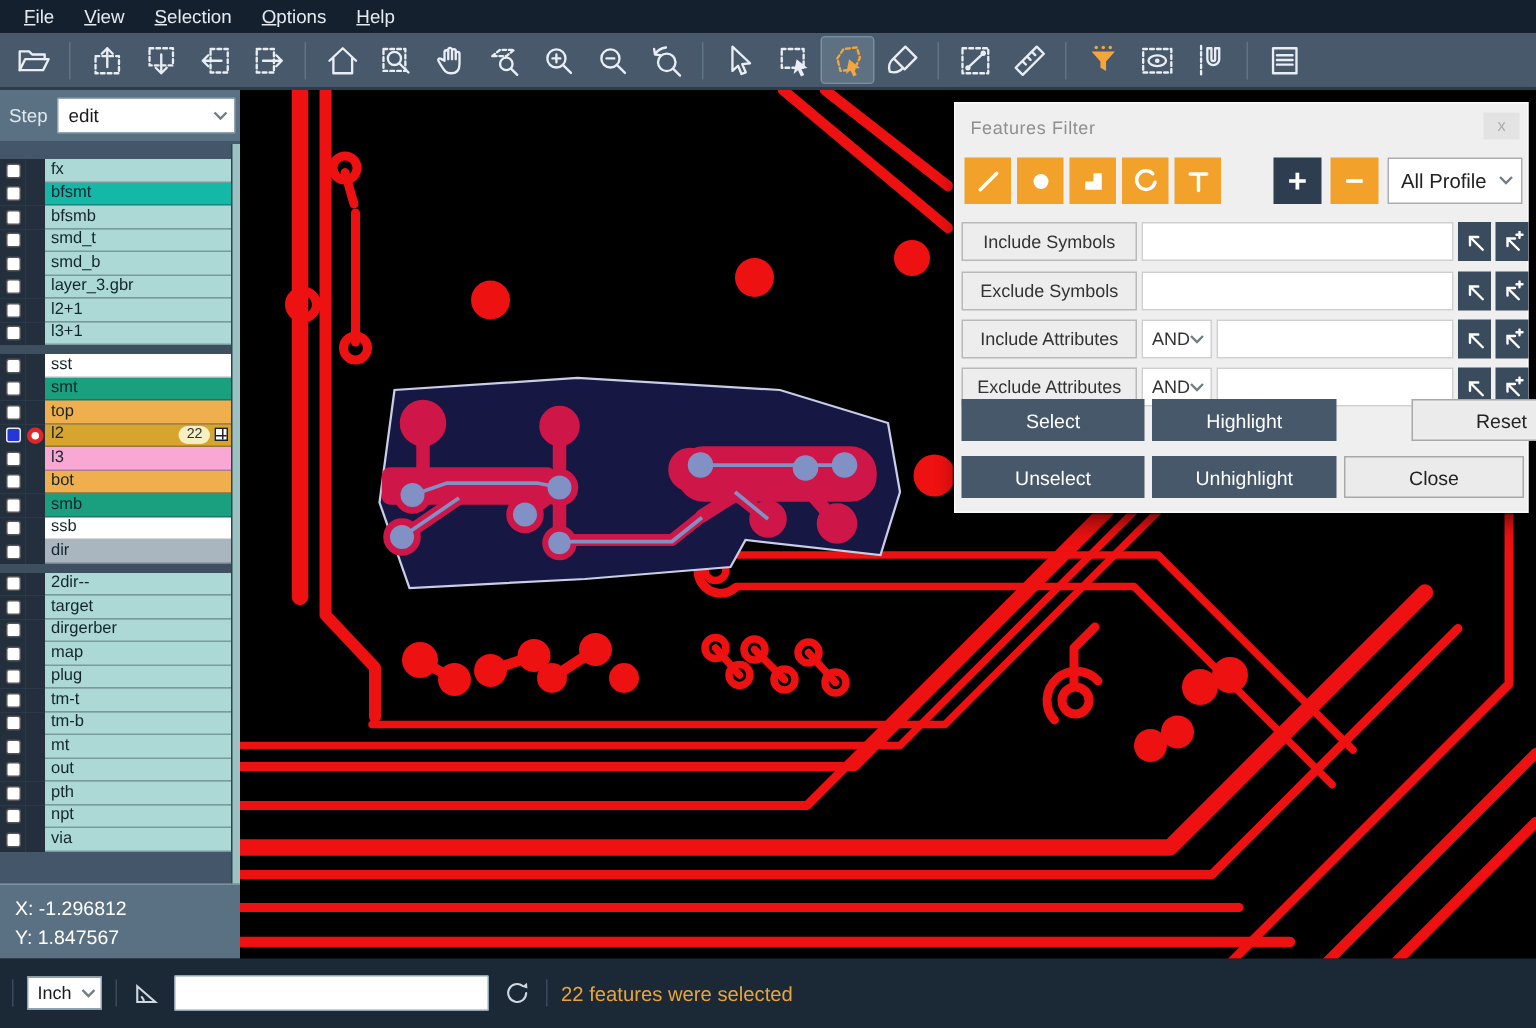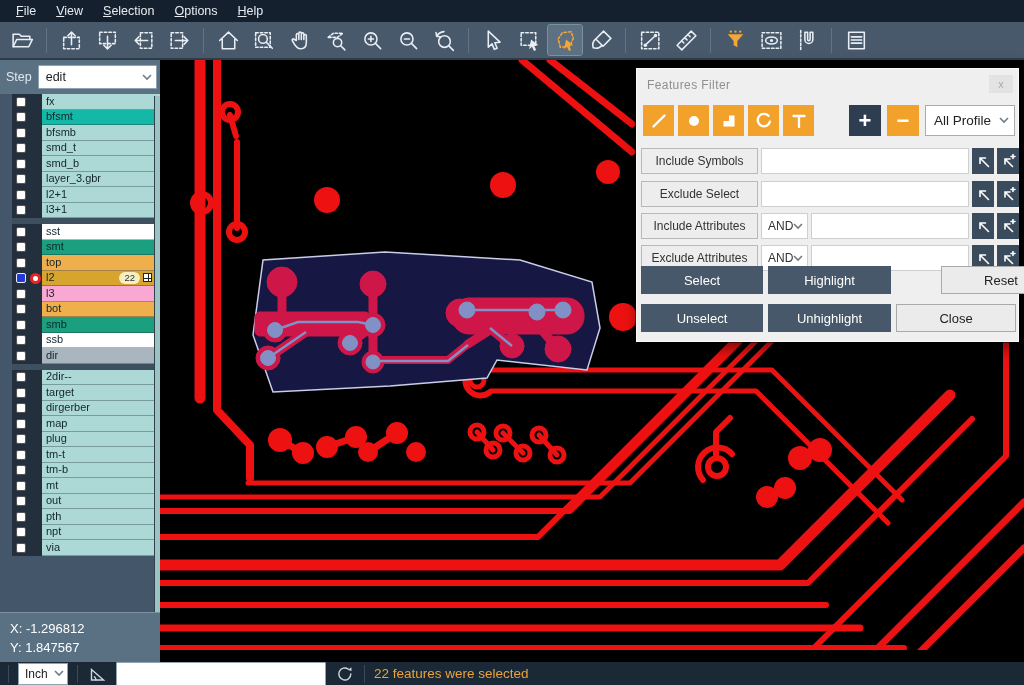--- a/index.html
+++ b/index.html
@@ -27,21 +27,21 @@
   .main { flex:1 1 auto; display:flex; min-height:0; }
 
   
   .sidebar { width:160px; flex:0 0 160px; background:#44576A; display:flex; flex-direction:column; }
   .step-row { height:34px; background:#5A7183; display:flex; align-items:center; padding:0 3px 0 6px; gap:6px; flex:0 0 auto; }
   .step-label { color:#DFE8EF; font-size:12.5px; }
   .combo { background:#fff; border:1px solid #8FA3B3; border-radius:1px; height:24px; display:flex; align-items:center; padding:0 4px 0 7px; color:#1b1b1b; font-size:12.5px; flex:1; justify-content:space-between; }
   .chev { width:10px; height:7px; flex:0 0 auto; }
   .chev path { stroke:#6f7d88; stroke-width:1.6; fill:none; }
 
-  .layers { flex:1 1 auto; position:relative; padding-top:0; overflow:hidden;margin-left:12px; }
+  .layers { flex:1 1 auto; position:relative; padding-top:12px; overflow:hidden; }
   .vstrip { position:absolute; right:0; top:2px; width:6px; height:554px; background:#9CC3C4; border-left:1px solid #32424D; }
   .lrow { display:flex; height:15.5px; align-items:stretch; }
   .cb-col { width:17px; background:#232F3D; display:flex; align-items:center; justify-content:center; flex:0 0 auto; }
   .cb { width:10px; height:10px; background:#fff; border:1.5px solid #555; border-radius:2px; }
   .cb.checked { background:#2438D8; border-color:#E8ECF2; }
   .ind-col { width:13px; background:#232F3D; display:flex; align-items:center; justify-content:center; flex:0 0 auto; }
   .dot { width:11px; height:11px; border-radius:50%; background:#fff; border:3.5px solid #E32626; }
   .lname { flex:1; font-size:11px; color:#13252E; padding-left:4px; line-height:15px; border-bottom:1px solid rgba(30,44,54,.35); display:flex; align-items:center; gap:3px; overflow:hidden; white-space:nowrap; }
   .badge { background:#F6EFC4; color:#333; font-size:9.5px; border-radius:7px; padding:0 5px; line-height:12px; margin-left:auto; }
   .grid-icon { position:relative; width:9px; height:9px; border:1px solid #222; background:#fff; margin-right:8px; flex:0 0 auto; }
@@ -70,21 +70,21 @@
   .flabel { width:117px; background:#EDEDED; border:1px solid #B9B9B9; font-size:12px; color:#333; display:flex; align-items:center; justify-content:center; }
   .fand { width:47px; background:#fff; border:1px solid #CFCFCF; font-size:12px; color:#333; display:flex; align-items:center; justify-content:space-between; padding:0 4px 0 6px; }
   .ffield { background:#fff; border:1px solid #CFCFCF; }
   .farr { width:22px; background:#3A4B5D; display:flex; align-items:center; justify-content:center; }
   .farr svg { width:15px; height:15px; stroke:#fff; stroke-width:1.6; fill:none; stroke-linecap:round; }
   .abtn { position:absolute; height:28px; display:flex; align-items:center; justify-content:center; font-size:13px; }
   .abtn.dark { background:#46586A; color:#fff; }
   .abtn.light { background:#EBEBEB; border:1px solid #A9A9A9; color:#222; }
 
   
-  .statusbar { height:23px; flex:0 0 auto; background:#1B2937; display:flex; align-items:center; padding:0 8px; gap:9px; }
+  .statusbar { height:46px; flex:0 0 auto; background:#1B2937; display:flex; align-items:center; padding:0 8px; gap:9px; }
   .ssep { width:1px; height:18px; background:#3A4A5C; }
   .inch { width:50px; height:22px; background:#fff; border:1px solid #8FA3B3; display:flex; align-items:center; justify-content:space-between; padding:0 3px 0 6px; font-size:12px; color:#1b1b1b; }
   .sicon svg { width:20px; height:20px; stroke:#CFD8E0; fill:none; stroke-width:1.4; stroke-linecap:round; display:block; }
   .sinput { width:210px; height:24px; background:#fff; border:1px solid #8FA3B3; border-radius:1px; }
   .smsg { color:#E8A33C; font-size:13.5px; }
 </style>
 </head>
 <body>
 
 <div class="app">
@@ -683,21 +683,21 @@
             <path d="M12.5 12.5 L4 4 M4 9.5 V4 h5.5"></path>
           </svg>
         </div>
       <div class="farr">
           <svg viewBox="0 0 15 15">
             <path d="M11.5 12.5 L4 5 M4 10 V5 h5 M10 2.5 h4 M12 .5 v4"></path>
           </svg>
         </div>
     </div>
     <div class="frow" style="top:112px;">
-      <div class="flabel">Exclude Select</div>
+      <div class="flabel">Exclude Symbols</div>
       <div class="ffield" style="width:208px;"></div>
       <div class="farr">
           <svg viewBox="0 0 15 15">
             <path d="M12.5 12.5 L4 4 M4 9.5 V4 h5.5"></path>
           </svg>
         </div>
       <div class="farr">
           <svg viewBox="0 0 15 15">
             <path d="M11.5 12.5 L4 5 M4 10 V5 h5 M10 2.5 h4 M12 .5 v4"></path>
           </svg>

